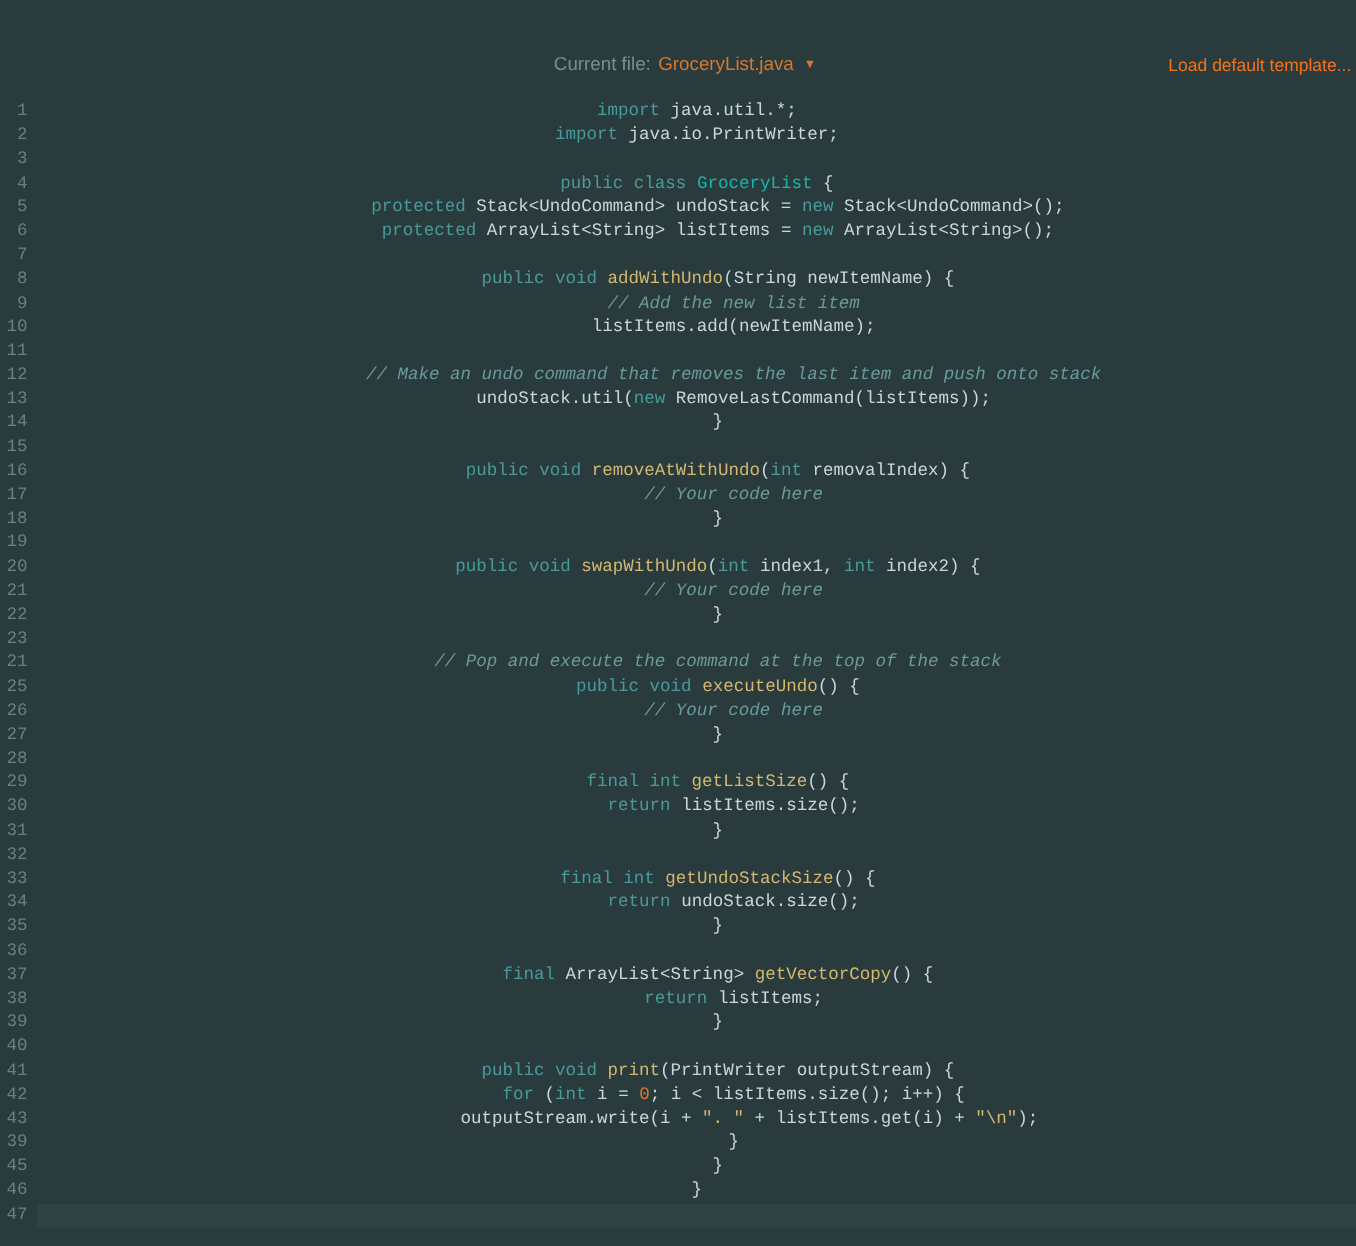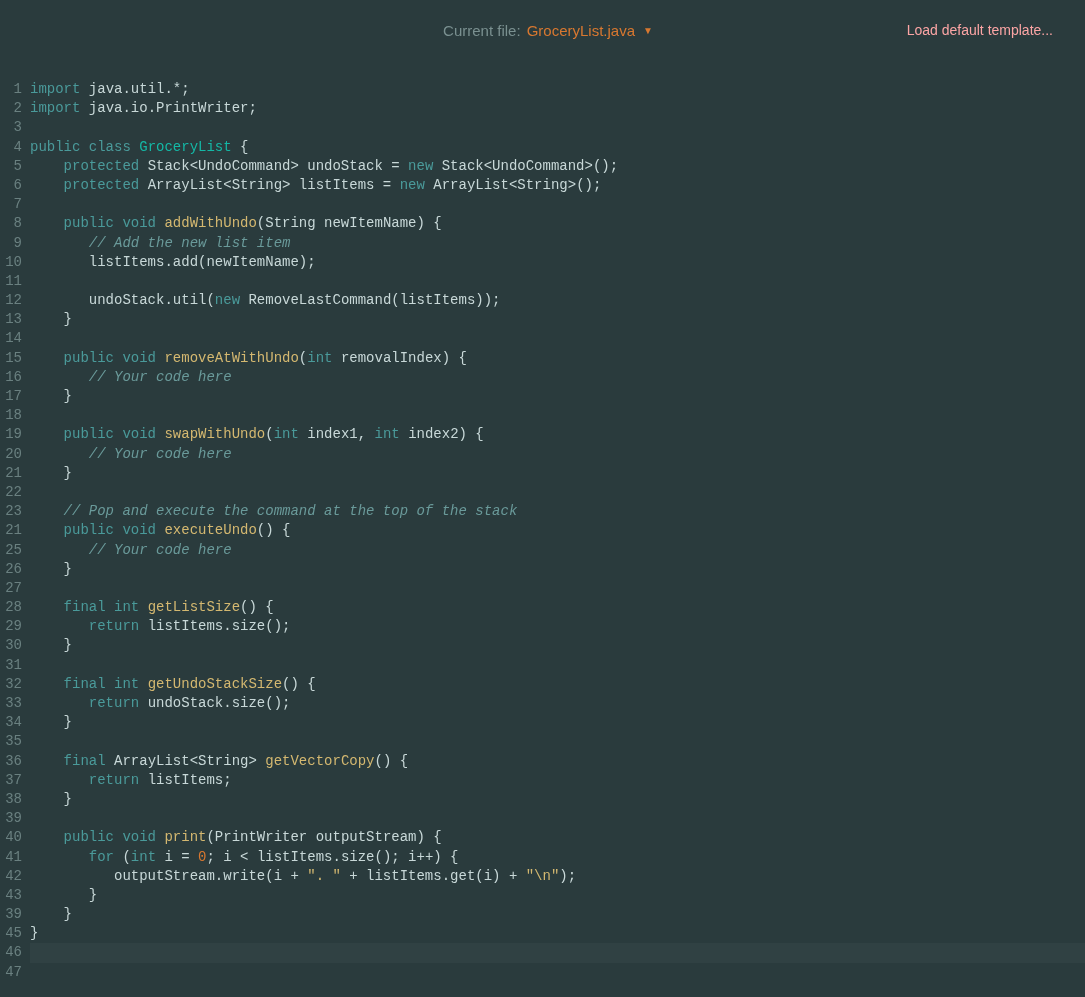--- a/index.html
+++ b/index.html
@@ -7,21 +7,21 @@
     background: #2a3b3d;
     font-family: 'Consolas', 'Monaco', 'Courier New', monospace;
     font-size: 14px;
     width: 1085px;
     height: 997px;
     overflow: hidden;
     color: #c8d8d8;
   }
   .header {
     display: flex;
-    align-items: center;
+    align-items: flex-end;
     justify-content: center;
     height: 60px;
     position: relative;
     font-family: -apple-system, BlinkMacSystemFont, 'Segoe UI', Arial, sans-serif;
     margin-left: 11px;
   }
   .header-center {
     display: flex;
     align-items: center;
     gap: 6px;
@@ -35,22 +35,22 @@
     font-size: 15px;
     font-weight: 500;
   }
   .dropdown-caret {
     color: #d87830;
     font-size: 10px;
     margin-left: 2px;
   }
   .load-template {
     position: absolute;
-    right: 32px;
-    color: #fca5a5;
+    right: 4px;
+    color: #f97316;
     font-size: 14px;
     font-weight: 500;
     cursor: pointer;
   }
   .editor {
     display: flex;
     padding-top: 20px;
   }
   .gutter {
     width: 30px;
@@ -61,20 +61,21 @@
     flex-shrink: 0;
   }
   .gutter div, .code div {
     height: 19.2px;
     line-height: 19.2px;
     white-space: pre;
   }
   .code {
     flex: 1;
     position: relative;
+    text-align: center;
   }
   .kw { color: #4a9a9a; }
   .type { color: #14b8a6; }
   .method { color: #d4b870; }
   .comment { color: #6a9a9a; font-style: italic; }
   .string { color: #d4b870; }
   .num { color: #d87830; }
   .plain { color: #c8d8d8; }
   .current-line {
     background: rgba(255,255,255,0.03);
@@ -147,20 +148,21 @@
       <div><span class="kw">import</span><span class="plain"> java.io.PrintWriter;</span></div>
       <div>&nbsp;</div>
       <div><span class="kw">public class</span><span class="plain"> </span><span class="type">GroceryList</span><span class="plain"> {</span></div>
       <div><span class="plain">    </span><span class="kw">protected</span><span class="plain"> Stack&lt;UndoCommand&gt; undoStack = </span><span class="kw">new</span><span class="plain"> Stack&lt;UndoCommand&gt;();</span></div>
       <div><span class="plain">    </span><span class="kw">protected</span><span class="plain"> ArrayList&lt;String&gt; listItems = </span><span class="kw">new</span><span class="plain"> ArrayList&lt;String&gt;();</span></div>
       <div>&nbsp;</div>
       <div><span class="plain">    </span><span class="kw">public void</span><span class="plain"> </span><span class="method">addWithUndo</span><span class="plain">(String newItemName) {</span></div>
       <div><span class="plain">       </span><span class="comment">// Add the new list item</span></div>
       <div><span class="plain">       listItems.add(newItemName);</span></div>
       <div>&nbsp;</div>
+      <div><span class="plain">       </span><span class="comment">// Make an undo command that removes the last item and push onto stack</span></div>
       <div><span class="plain">       undoStack.util(</span><span class="kw">new</span><span class="plain"> RemoveLastCommand(listItems));</span></div>
       <div><span class="plain">    }</span></div>
       <div>&nbsp;</div>
       <div><span class="plain">    </span><span class="kw">public void</span><span class="plain"> </span><span class="method">removeAtWithUndo</span><span class="plain">(</span><span class="kw">int</span><span class="plain"> removalIndex) {</span></div>
       <div><span class="plain">       </span><span class="comment">// Your code here</span></div>
       <div><span class="plain">    }</span></div>
       <div>&nbsp;</div>
       <div><span class="plain">    </span><span class="kw">public void</span><span class="plain"> </span><span class="method">swapWithUndo</span><span class="plain">(</span><span class="kw">int</span><span class="plain"> index1, </span><span class="kw">int</span><span class="plain"> index2) {</span></div>
       <div><span class="plain">       </span><span class="comment">// Your code here</span></div>
       <div><span class="plain">    }</span></div>

